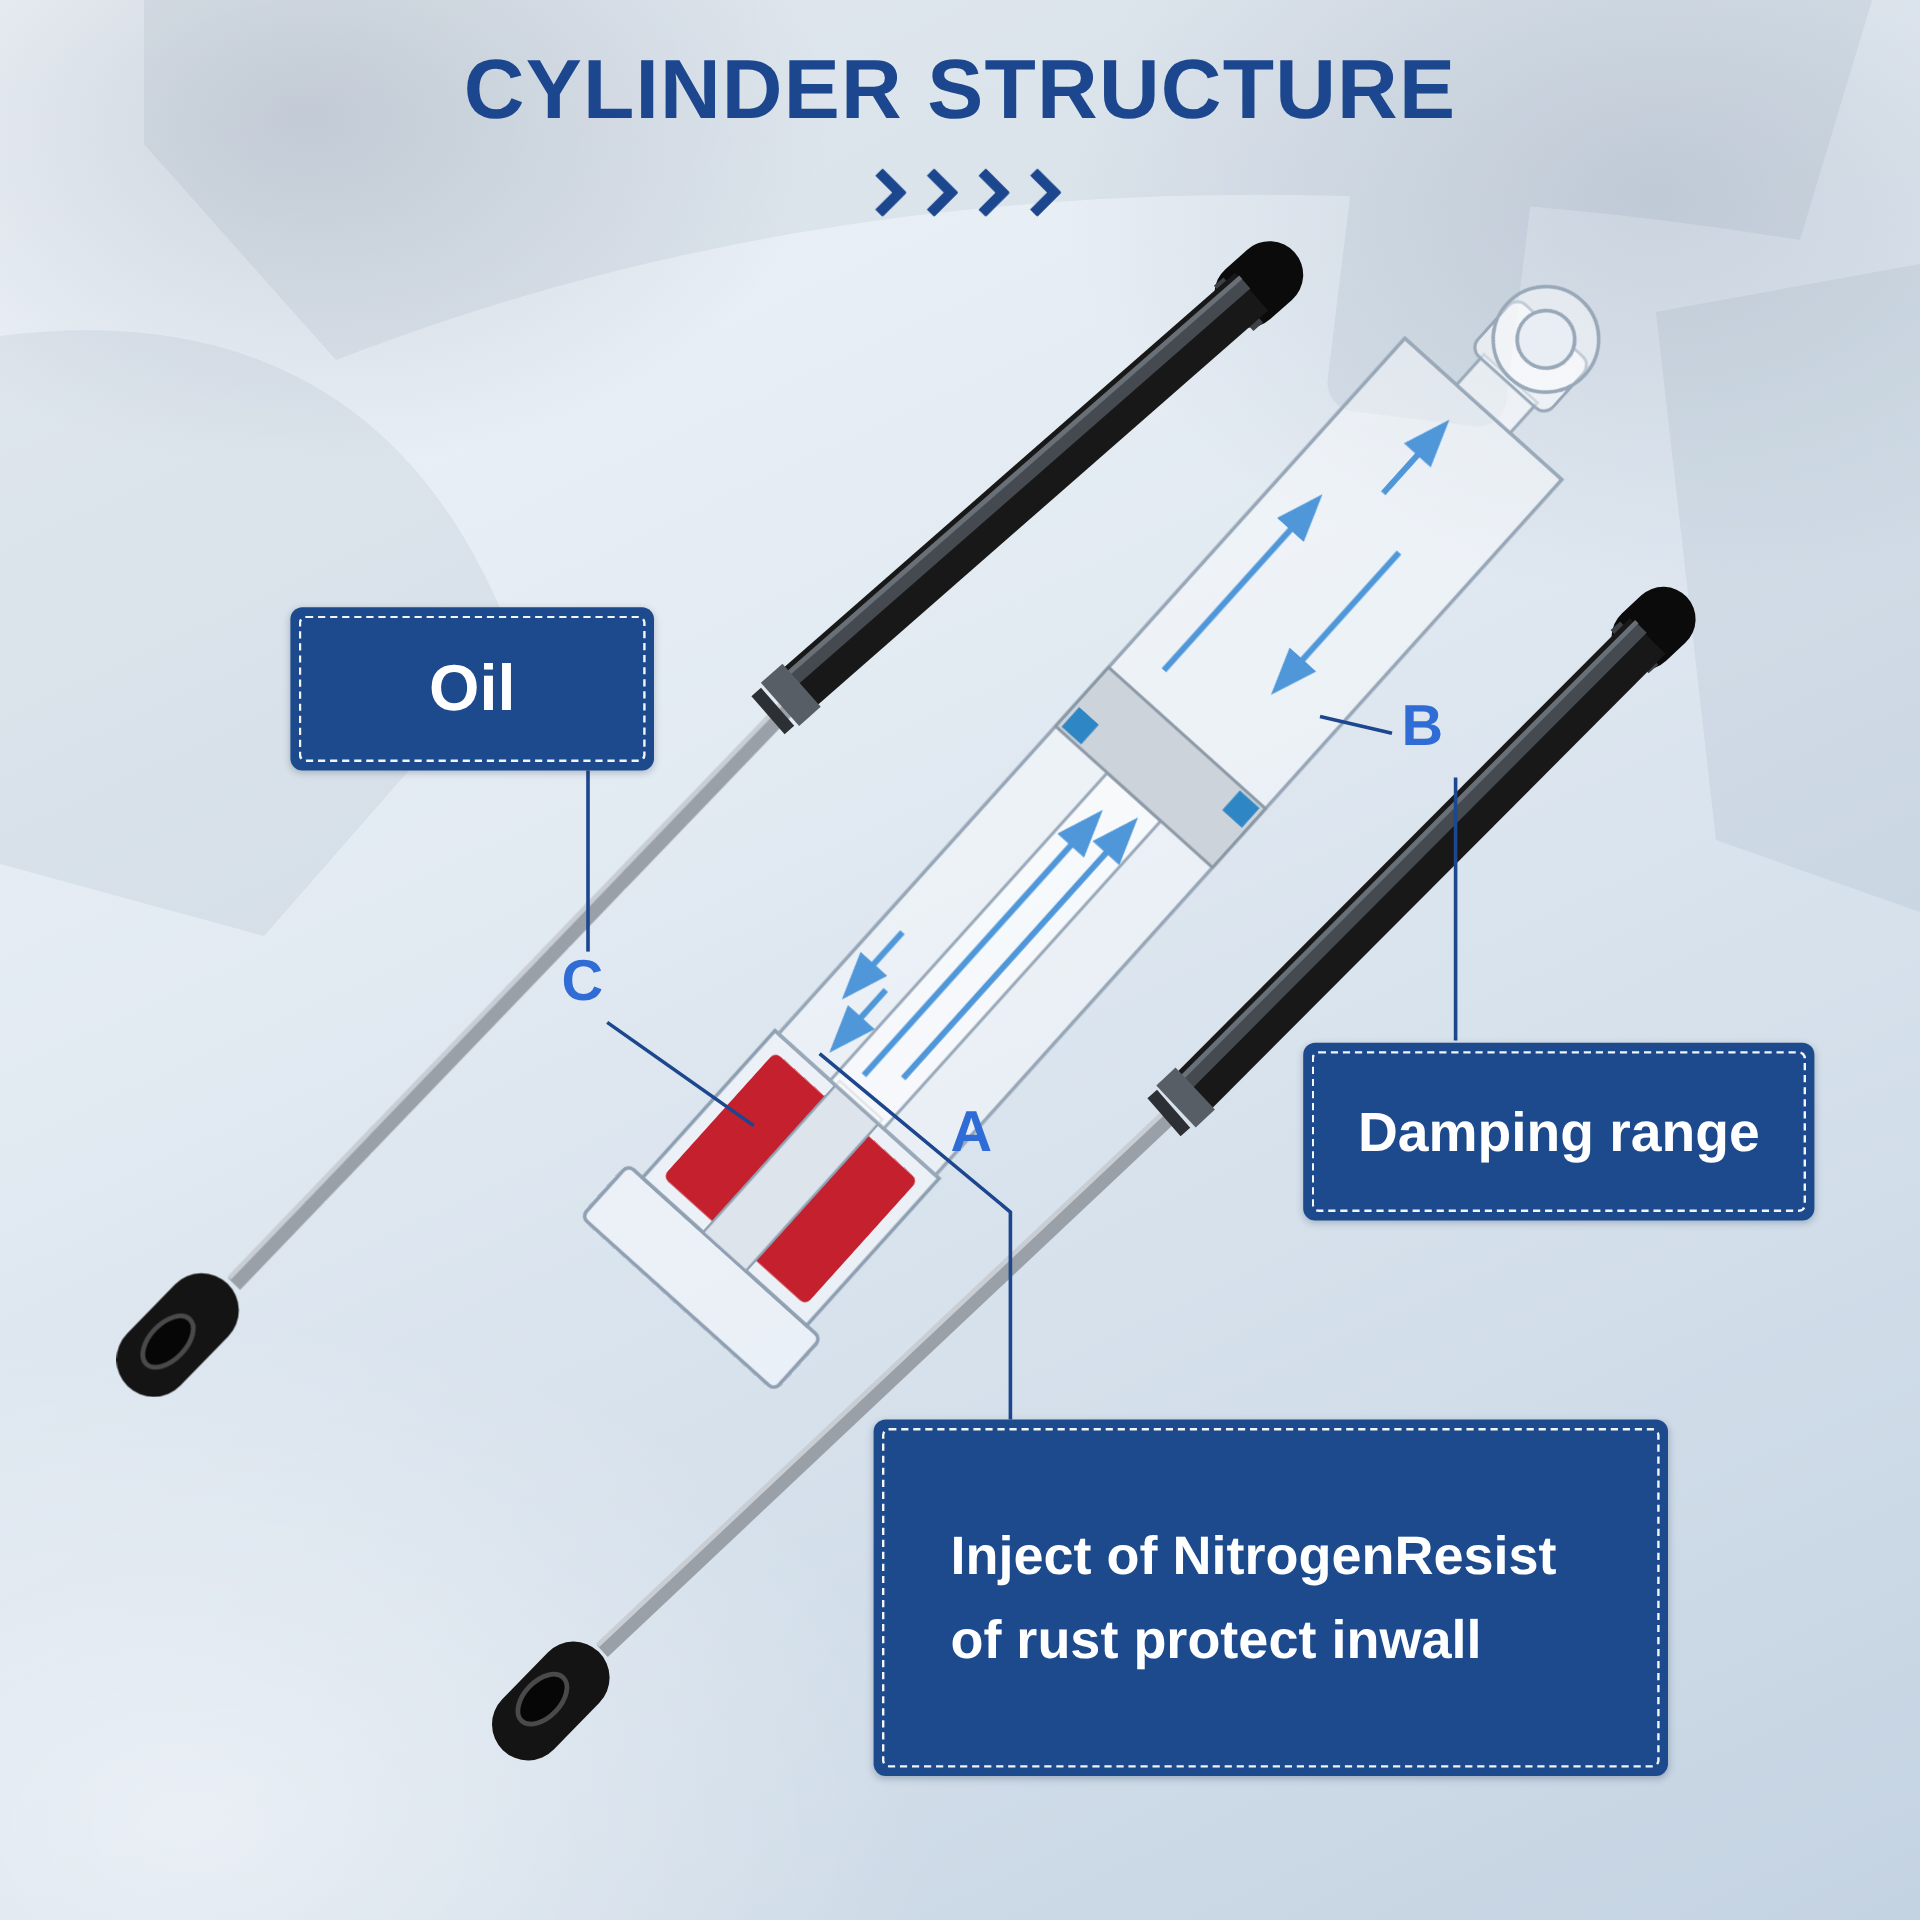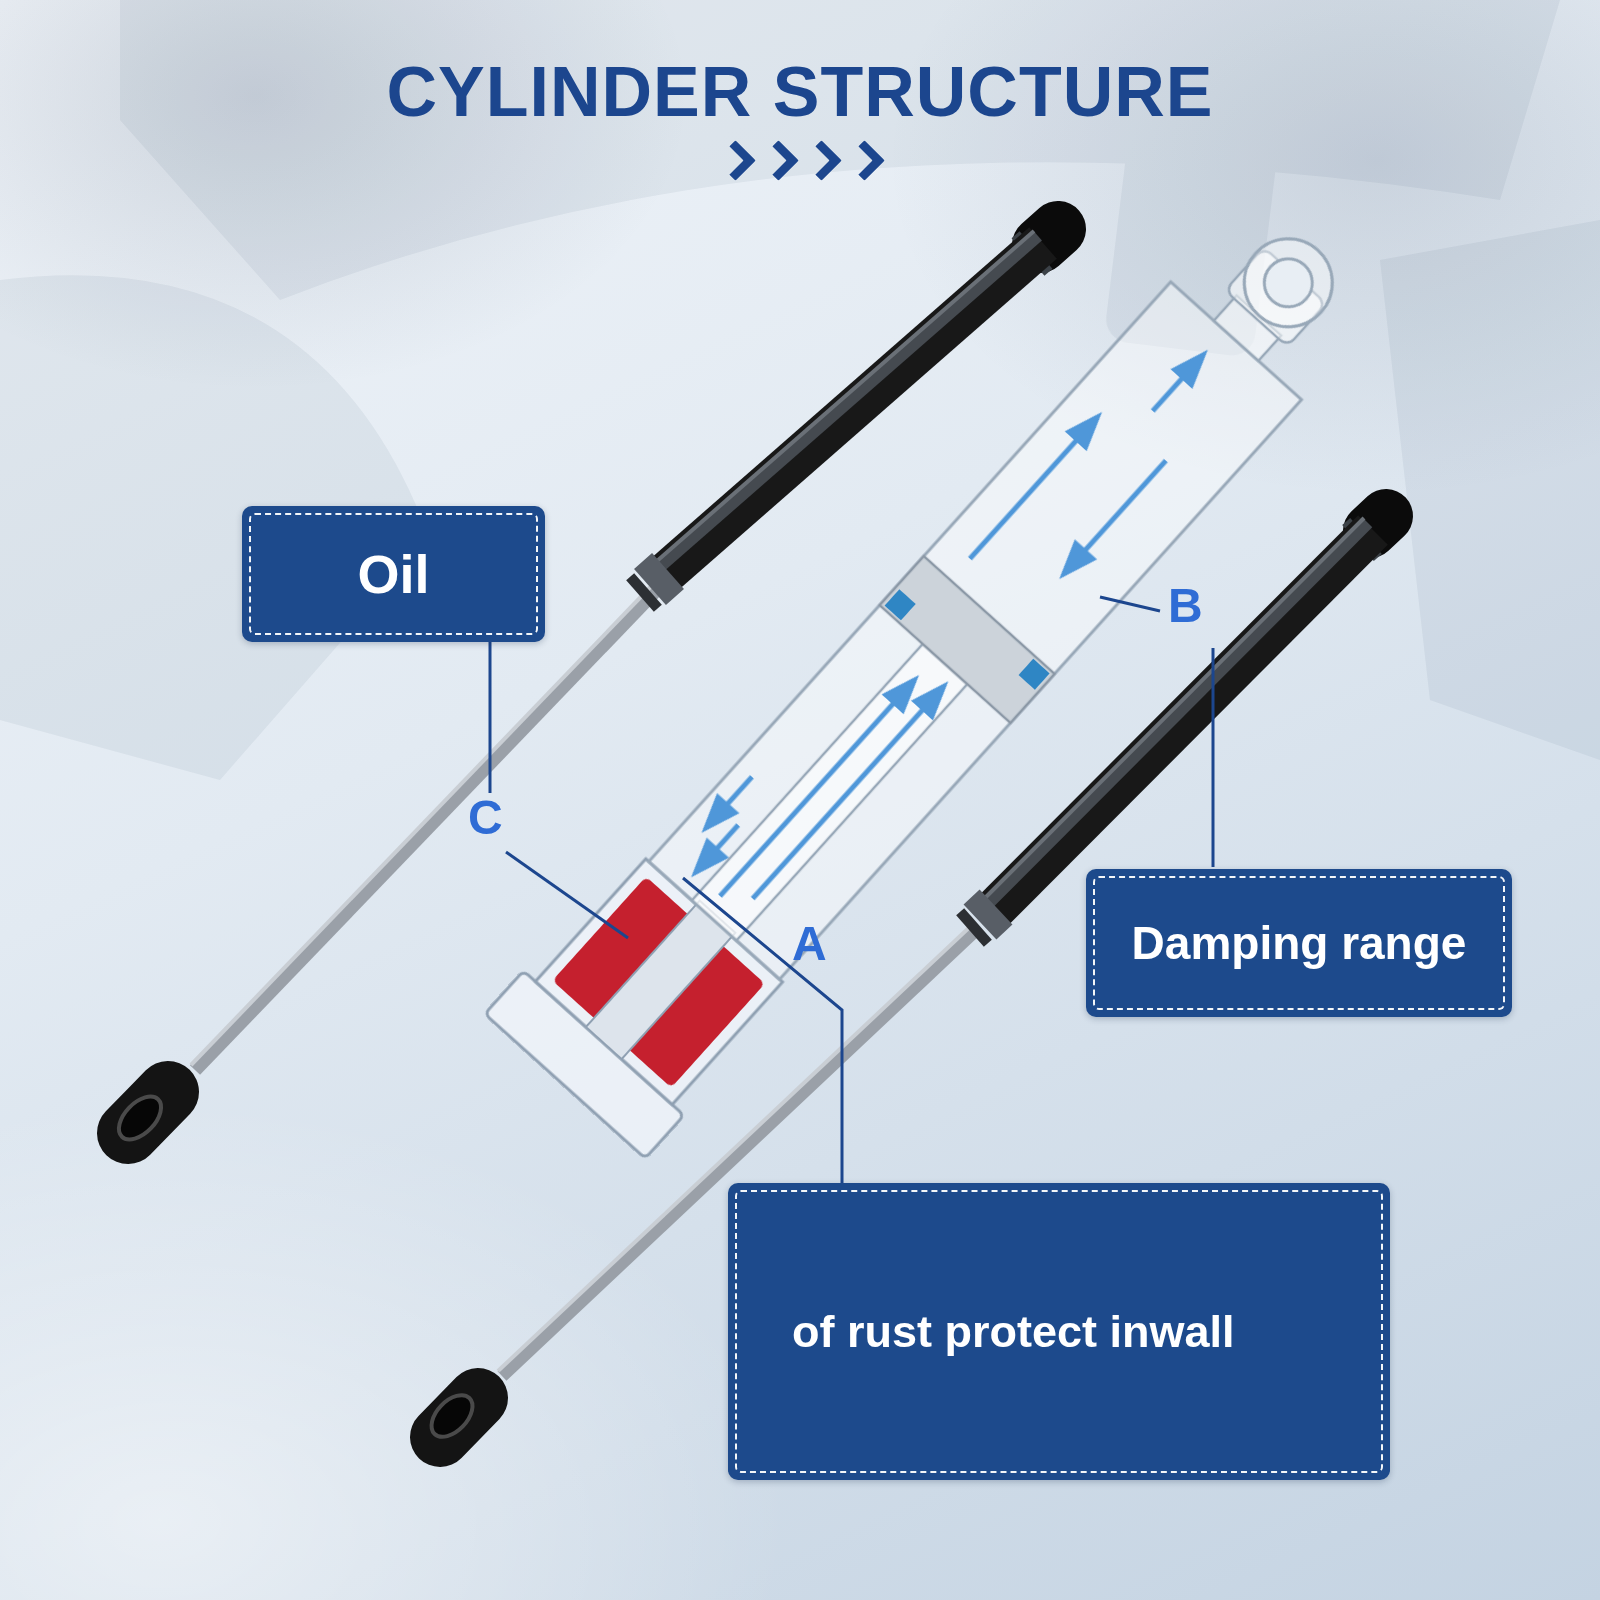--- a/index.html
+++ b/index.html
@@ -7,21 +7,21 @@
   #stage{
     position:relative;width:1600px;height:1600px;overflow:hidden;
     background:
       radial-gradient(ellipse 620px 420px at 16% 6%, rgba(40,60,85,.16), transparent 70%),
       radial-gradient(ellipse 700px 480px at 86% 10%, rgba(45,65,95,.14), transparent 70%),
       radial-gradient(ellipse 900px 600px at 10% 95%, rgba(255,255,255,.5), transparent 70%),
       linear-gradient(155deg,#f0f4f9 0%,#e2eaf2 40%,#c4d3e2 100%);
   }
   svg{position:absolute;inset:0;}
   .title{
-    position:absolute;top:52px;left:0;right:0;text-align:center;
+    position:absolute;top:34px;left:0;right:0;text-align:center;
     font-size:70px;font-weight:bold;color:#1c468e;letter-spacing:1px;
   }
   .chevrons{
     position:absolute;top:146px;left:0;right:0;
     display:flex;justify-content:center;gap:14px;
   }
   .chev{
     width:20px;height:20px;border-top:9px solid #1c468e;border-right:9px solid #1c468e;
     transform:rotate(45deg);border-radius:2px;
   }
@@ -134,20 +134,21 @@
 
   <div class="callout" style="left:242px;top:506px;width:303px;height:136px;">
     <span style="font-size:54px;">Oil</span>
   </div>
 
   <div class="callout" style="left:1086px;top:869px;width:426px;height:148px;">
     <span style="font-size:46px;">Damping range</span>
   </div>
 
   <div class="callout inject" style="left:728px;top:1183px;width:662px;height:297px;">
+    <div class="inject-line">Inject of NitrogenResist</div>
     <div class="inject-line">of rust protect inwall</div>
   </div>
 
   <div class="marker" style="left:468px;top:790px;">C</div>
   <div class="marker" style="left:792px;top:916px;">A</div>
   <div class="marker" style="left:1168px;top:578px;">B</div>
 
 </div>
 
 </body></html>

